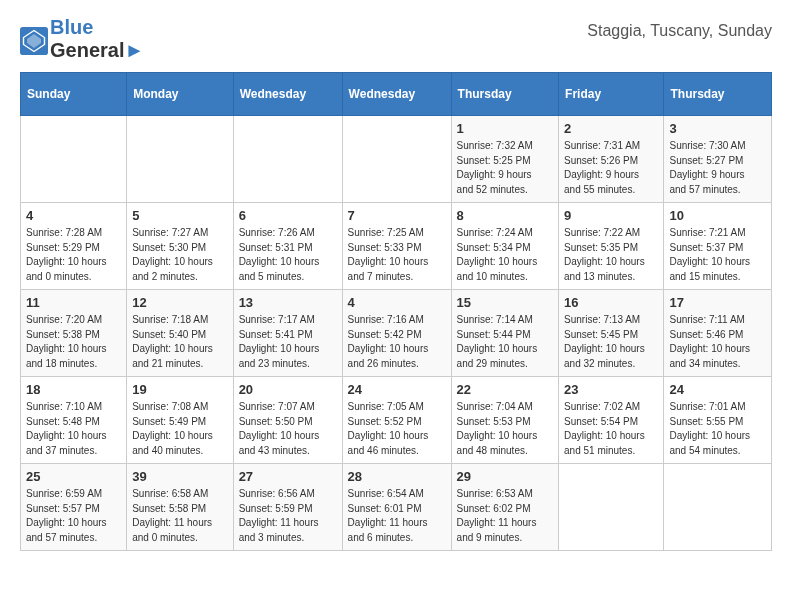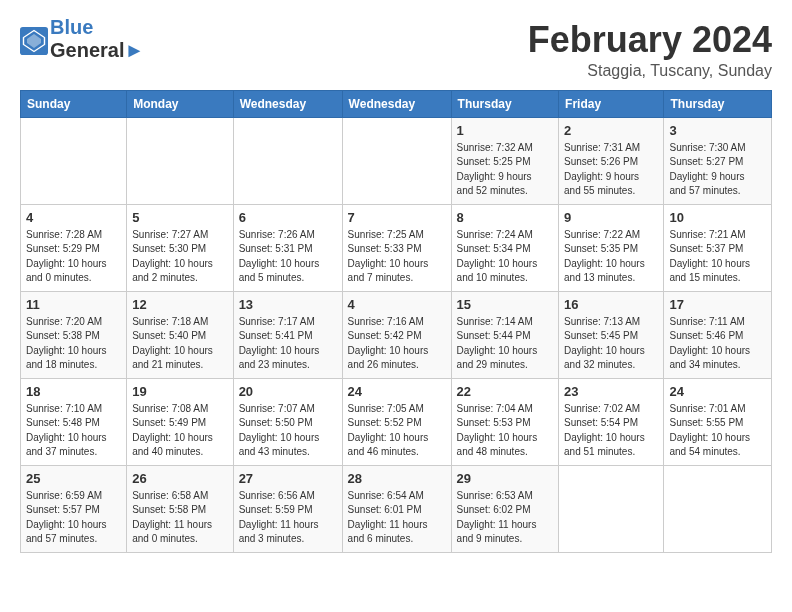--- a/index.html
+++ b/index.html
@@ -41,21 +41,21 @@
     }
     table {
       width: 100%;
       border-collapse: collapse;
       font-size: 11px;
     }
     thead tr th {
       background-color: #3a7abf;
       color: #fff;
       text-align: left;
-      padding: 6px 6px;
+      padding: 14px 6px;
       font-size: 12px;
       font-weight: bold;
       border: 1px solid #2e6aaa;
     }
     tbody tr td {
       border: 1px solid #ccc;
       vertical-align: top;
       padding: 5px 5px;
       width: 113px;
       min-height: 80px;
@@ -88,21 +88,20 @@
       <rect x="0" y="0" width="40" height="40" rx="4" fill="#3a7abf"></rect>
       <polygon points="20,5 35,15 35,25 20,35 5,25 5,15" fill="none" stroke="white" stroke-width="2"></polygon>
       <polygon points="20,10 30,17 30,23 20,30 10,23 10,17" fill="white" opacity="0.4"></polygon>
     </svg>
     <div>
       <div style="font-size:20px;font-weight:bold;color:#3a7abf;margin-top:-4px;">Blue</div>
       <div style="font-size:20px;font-weight:bold;color:#333;">General<span style="color:#3a7abf;">►</span></div>
     </div>
   </div>
   <div class="title-area">
-    <div class="month-year">February 2024</div>
     <div class="location">Staggia, Tuscany, Sunday</div>
   </div>
 </div>
 
 <table>
   <thead>
     <tr>
     <th>Sunday</th>
         <th>Monday</th>
         <th>Wednesday</th>
@@ -220,21 +219,21 @@
           <div class="day-number">24</div>
           <div class="day-info">Sunrise: 7:01 AM<br>Sunset: 5:55 PM<br>Daylight: 10 hours<br>and 54 minutes.</div>
         </td>
       </tr>
       <tr>
         <td>
           <div class="day-number">25</div>
           <div class="day-info">Sunrise: 6:59 AM<br>Sunset: 5:57 PM<br>Daylight: 10 hours<br>and 57 minutes.</div>
         </td>
         <td>
-          <div class="day-number">26</div>
+          <div class="day-number">39</div>
           <div class="day-info">Sunrise: 6:58 AM<br>Sunset: 5:58 PM<br>Daylight: 11 hours<br>and 0 minutes.</div>
         </td>
         <td>
           <div class="day-number">27</div>
           <div class="day-info">Sunrise: 6:56 AM<br>Sunset: 5:59 PM<br>Daylight: 11 hours<br>and 3 minutes.</div>
         </td>
         <td>
           <div class="day-number">28</div>
           <div class="day-info">Sunrise: 6:54 AM<br>Sunset: 6:01 PM<br>Daylight: 11 hours<br>and 6 minutes.</div>
         </td>

